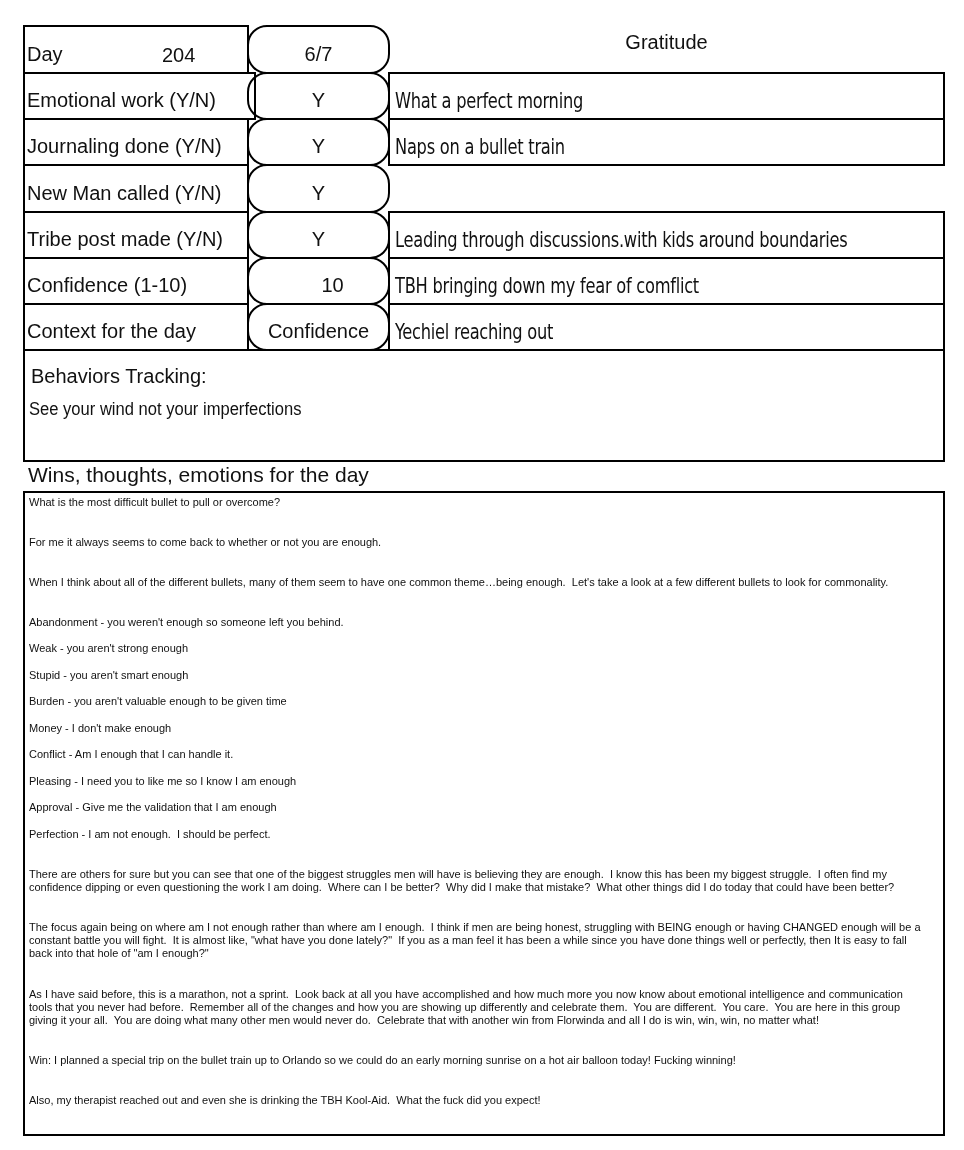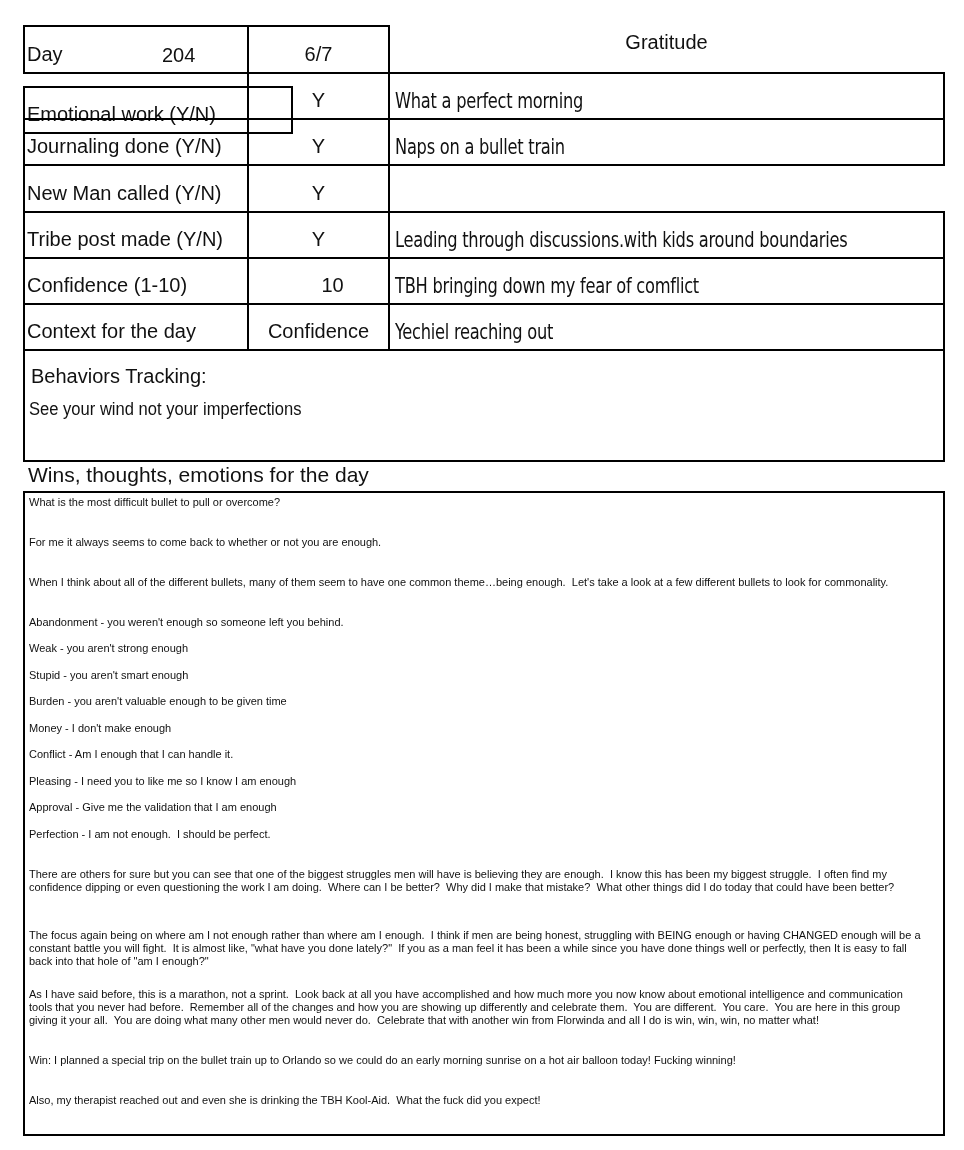--- a/index.html
+++ b/index.html
@@ -1,21 +1,21 @@
 <!DOCTYPE html>
 <html><head>
 <meta charset="utf-8">
 <style>
   html, body { margin: 0; padding: 0; background: #ffffff; }
   body { width: 964px; height: 1150px; position: relative; overflow: hidden; color: #111; }
   .sheet { position: absolute; left: 0; top: 0; width: 964px; height: 1150px; }
   .cell { position: absolute; box-sizing: border-box; font-family: "Liberation Sans", sans-serif; }
   .b { border: 2px solid #000; }
   .lbl { font-size: 20px; padding-left: 2px; display: flex; align-items: flex-end; padding-bottom: 6px; white-space: nowrap; }
-  .val { font-size: 20px; display: flex; align-items: flex-end; justify-content: center; padding-bottom: 6px; white-space: nowrap; }
+  .val { font-size: 20px; display: flex; align-items: flex-end; justify-content: center; padding-bottom: 6px; white-space: nowrap; border-radius: 20px; }
   .grat { font-size: 21px; padding-left: 5px; display: flex; align-items: flex-end; padding-bottom: 5px; white-space: nowrap; letter-spacing: -0.3px; font-family: "DejaVu Sans", sans-serif; font-stretch: condensed; transform-origin: left; }
   .grat span { display: inline-block; transform: scaleX(0.86); transform-origin: left center; }
   .hdr-grat { font-size: 20px; display: flex; align-items: flex-end; justify-content: center; padding-bottom: 20px; }
   .day-num { position: absolute; left: 137px; bottom: 5px; }
   .behaviors-title { position: absolute; left: 6px; top: 14px; font-size: 20px; }
   .behaviors-text { position: absolute; left: 4px; top: 48px; font-size: 18px; white-space: nowrap; }
   .behaviors-text span { display: inline-block; transform: scaleX(0.92); transform-origin: left center; }
   .wins-heading { position: absolute; left: 28px; top: 463px; font-size: 21px; font-family: "Liberation Sans", sans-serif; }
   .wins-box { position: absolute; left: 23px; top: 491px; width: 922px; height: 645px; border: 2px solid #000; box-sizing: border-box; }
   .p { position: absolute; left: 4px; font-size: 11px; line-height: 13px; font-family: "Liberation Sans", sans-serif; color: #111; width: 910px; white-space: pre-wrap; }
@@ -29,21 +29,21 @@
     <span>Day</span>
     <span class="day-num">204</span>
   </div>
   <div class="cell b val" style="left:247px; top:25px; width:143px; height:49px;">
     <span>6/7</span>
   </div>
   <div class="cell hdr-grat" style="left:388px; top:25px; width:557px; height:49px;">
     <span>Gratitude</span>
   </div>
 
-  <div class="cell b lbl" style="left:23px; top:72px; width:270px; height:48px;margin-top:14px;">
+  <div class="cell b lbl" style="left:23px; top:72px; width:233px; height:48px;">
       <span>Emotional work  (Y/N)</span>
     </div>
   <div class="cell b val" style="left:247px; top:72px; width:143px; height:48px;">
       <span>Y</span>
     </div>
   <div class="cell b grat" style="left:388px; top:72px; width:557px; height:48px;">
       <span>What a perfect morning</span>
     </div>
 
   <div class="cell b lbl" style="left:23px; top:118px; width:226px; height:48px;">
@@ -108,21 +108,21 @@
     <div class="p" style="top:149px;">Weak - you aren't strong enough</div>
     <div class="p" style="top:176px;">Stupid - you aren't smart enough</div>
     <div class="p" style="top:202px;">Burden - you aren't valuable enough to be given time</div>
     <div class="p" style="top:229px;">Money - I don't make enough</div>
     <div class="p" style="top:255px;">Conflict - Am I enough that I can handle it.</div>
     <div class="p" style="top:282px;">Pleasing - I need you to like me so I know I am enough</div>
     <div class="p" style="top:308px;">Approval - Give me the validation that I am enough</div>
     <div class="p" style="top:335px;">Perfection - I am not enough.  I should be perfect.</div>
     <div class="p" style="top:375px;">There are others for sure but you can see that one of the biggest struggles men will have is believing they are enough.  I know this has been my biggest struggle.  I often find my
 confidence dipping or even questioning the work I am doing.  Where can I be better?  Why did I make that mistake?  What other things did I do today that could have been better?</div>
-    <div class="p" style="top:428px;margin-top:8px;">The focus again being on where am I not enough rather than where am I enough.  I think if men are being honest, struggling with BEING enough or having CHANGED enough will be a
+    <div class="p" style="top:428px;">The focus again being on where am I not enough rather than where am I enough.  I think if men are being honest, struggling with BEING enough or having CHANGED enough will be a
 constant battle you will fight.  It is almost like, "what have you done lately?"  If you as a man feel it has been a while since you have done things well or perfectly, then It is easy to fall
 back into that hole of "am I enough?"</div>
     <div class="p" style="top:495px;">As I have said before, this is a marathon, not a sprint.  Look back at all you have accomplished and how much more you now know about emotional intelligence and communication
 tools that you never had before.  Remember all of the changes and how you are showing up differently and celebrate them.  You are different.  You care.  You are here in this group
 giving it your all.  You are doing what many other men would never do.  Celebrate that with another win from Florwinda and all I do is win, win, win, no matter what!</div>
     <div class="p" style="top:561px;">Win: I planned a special trip on the bullet train up to Orlando so we could do an early morning sunrise on a hot air balloon today! Fucking winning!</div>
     <div class="p" style="top:601px;">Also, my therapist reached out and even she is drinking the TBH Kool-Aid.  What the fuck did you expect!</div>
   </div>
 
 </div>

